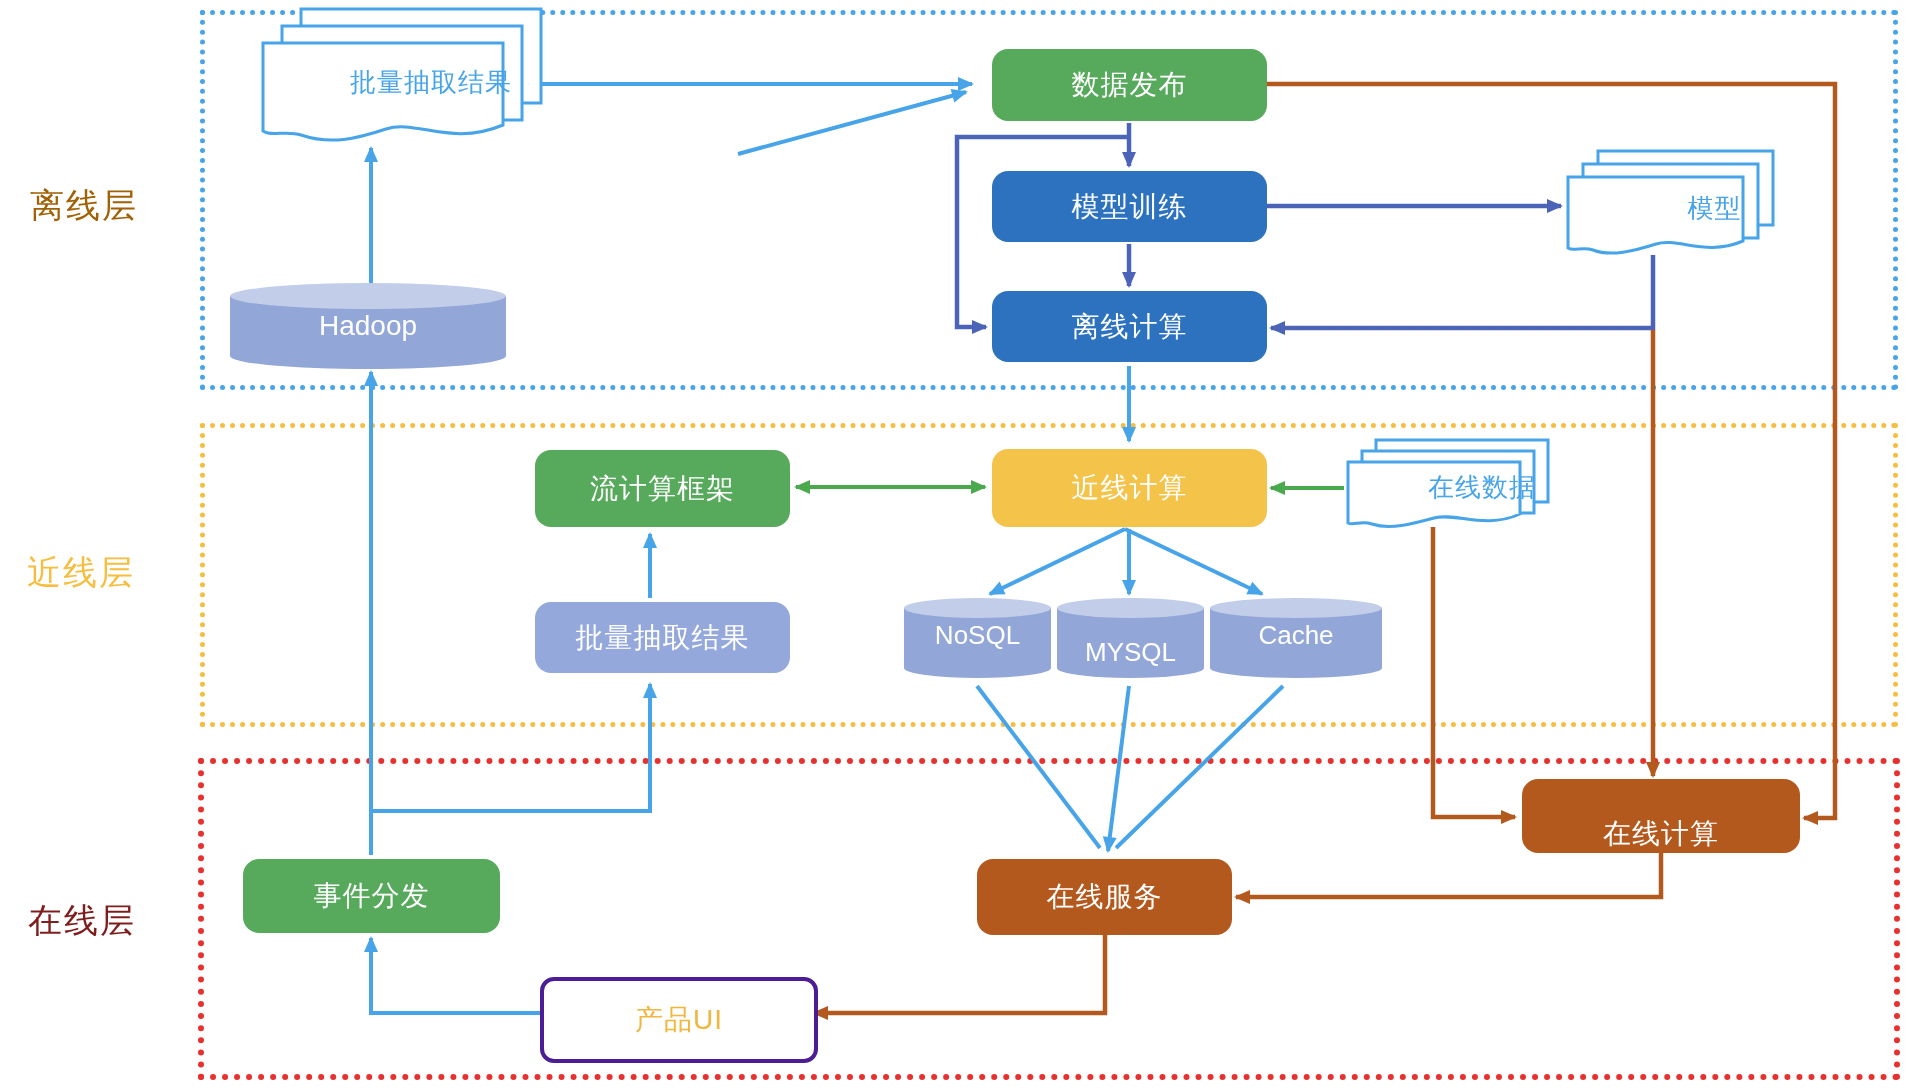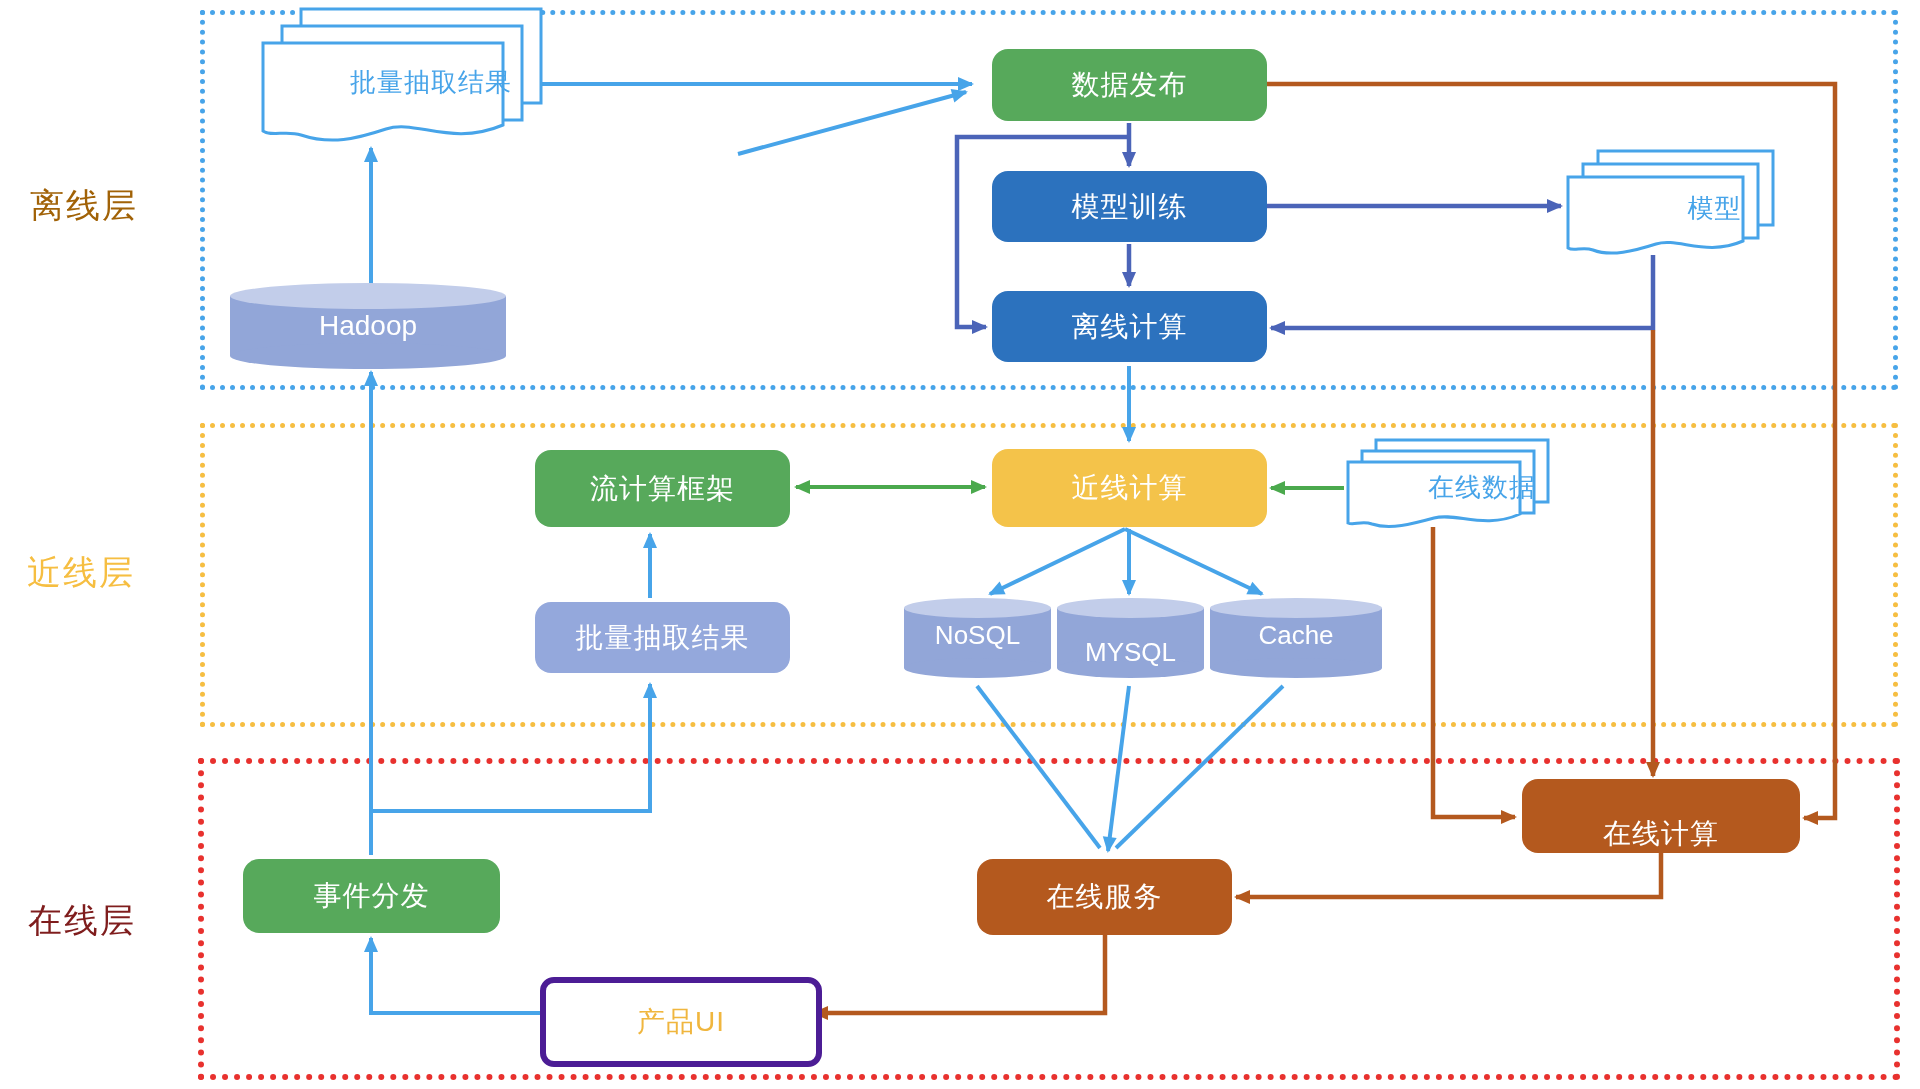--- a/index.html
+++ b/index.html
@@ -11,21 +11,21 @@
   .layer-label{position:absolute;z-index:1;font-size:34px;letter-spacing:2px;}
   .conn{position:absolute;left:0;top:0;z-index:2;}
   .node{position:absolute;z-index:3;display:flex;align-items:center;justify-content:center;
         color:#fff;font-size:28px;letter-spacing:1px;}
   .box{border-radius:16px;}
   .green{background:#57A95B;}
   .blue{background:#2C72BE;}
   .yellow{background:#F4C34A;border-radius:16px;}
   .brown{background:#B4591E;}
   .queue{background:#94A8DC;border-radius:16px;}
-  .outline-box{background:#fff;border:6px solid #4c1d95;border-radius:14px;color:#F0B63E;}
+  .outline-box{background:#fff;border:4px solid #4c1d95;border-radius:14px;color:#F0B63E;}
   
   .cyl{position:absolute;z-index:3;background:#92A6D8;}
   .cyl::before{content:"";position:absolute;left:0;right:0;border-radius:50%;background:#C2CDEA;}
   .cyl::after{content:"";position:absolute;left:0;right:0;border-radius:50%;background:#92A6D8;}
   .cyl .cyl-label{position:absolute;left:0;right:0;text-align:center;color:#fff;}
   
   .doc{position:absolute;z-index:3;}
   .doc svg{position:absolute;left:0;top:0;}
   .doc .doc-label{position:absolute;text-align:center;color:#47A4E9;font-size:26px;letter-spacing:1px;margin-left:48px;}
 </style>

